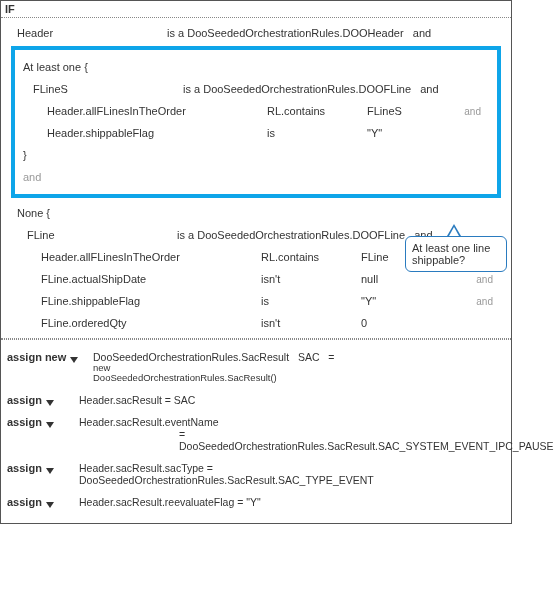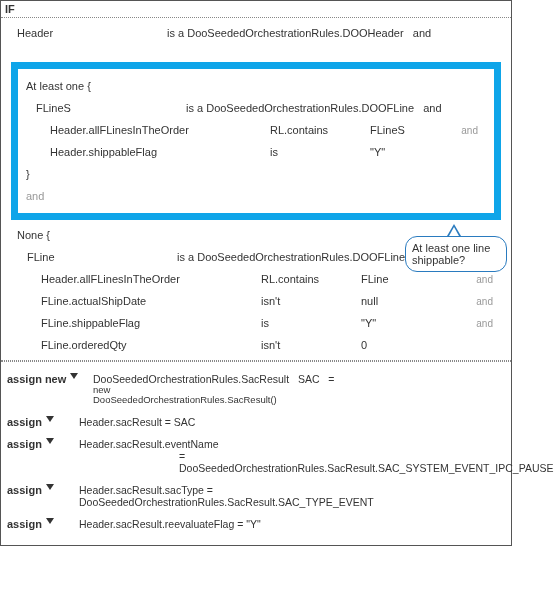--- a/index.html
+++ b/index.html
@@ -39,32 +39,32 @@
     padding: 3px 0;
   }
   .col-a { width: 150px; }
   .col-b-text { display: inline; }
   .col-op  { width: 100px; }
   .col-val { flex: 1; }
   .col-and { width: 40px; color: #999; font-size: 10px; text-align: right; padding-right: 8px;}
   .indent-1 { padding-left: 10px; }
   .indent-2 { padding-left: 24px; justify-content: flex-end; }
   .highlight-box {
-    border: 7px solid #0ea5e9;
+    border: 4px solid #0ea5e9;
     padding: 6px 8px 6px 8px;
-    margin: 18px 0 4px -6px;
+    margin: 2px 0 4px -6px;
     position: relative;
   }
   .callout {
     position: absolute;
     right: 4px;
     top: 218px;
     width: 102px;
     border: 1.5px solid #2a7bbf;
-    border-radius: 12px;
+    border-radius: 6px;
     background: #fff;
     padding: 5px 6px;
     font-size: 11px;
     color: #333;
     z-index: 10;
   }
   .callout-pointer {
     position: absolute;
     right: 50px;
     top: 206px;
@@ -88,21 +88,21 @@
     display: flex;
     align-items: flex-start;
     padding: 5px 2px;
     font-size: 10.5px;
   }
   .assign-label {
     font-weight: bold;
     font-size: 11px;
     min-width: 72px;
     display: flex;
-    align-items: flex-start;
+    align-items: flex-end;
     gap: 4px;
   }
   .assign-label.assign-new { min-width: 86px; }
   .tri-down {
     display: inline-block;
     width: 0; height: 0;
     border-left: 4px solid transparent;
     border-right: 4px solid transparent;
     border-top: 6px solid #333;
   }

